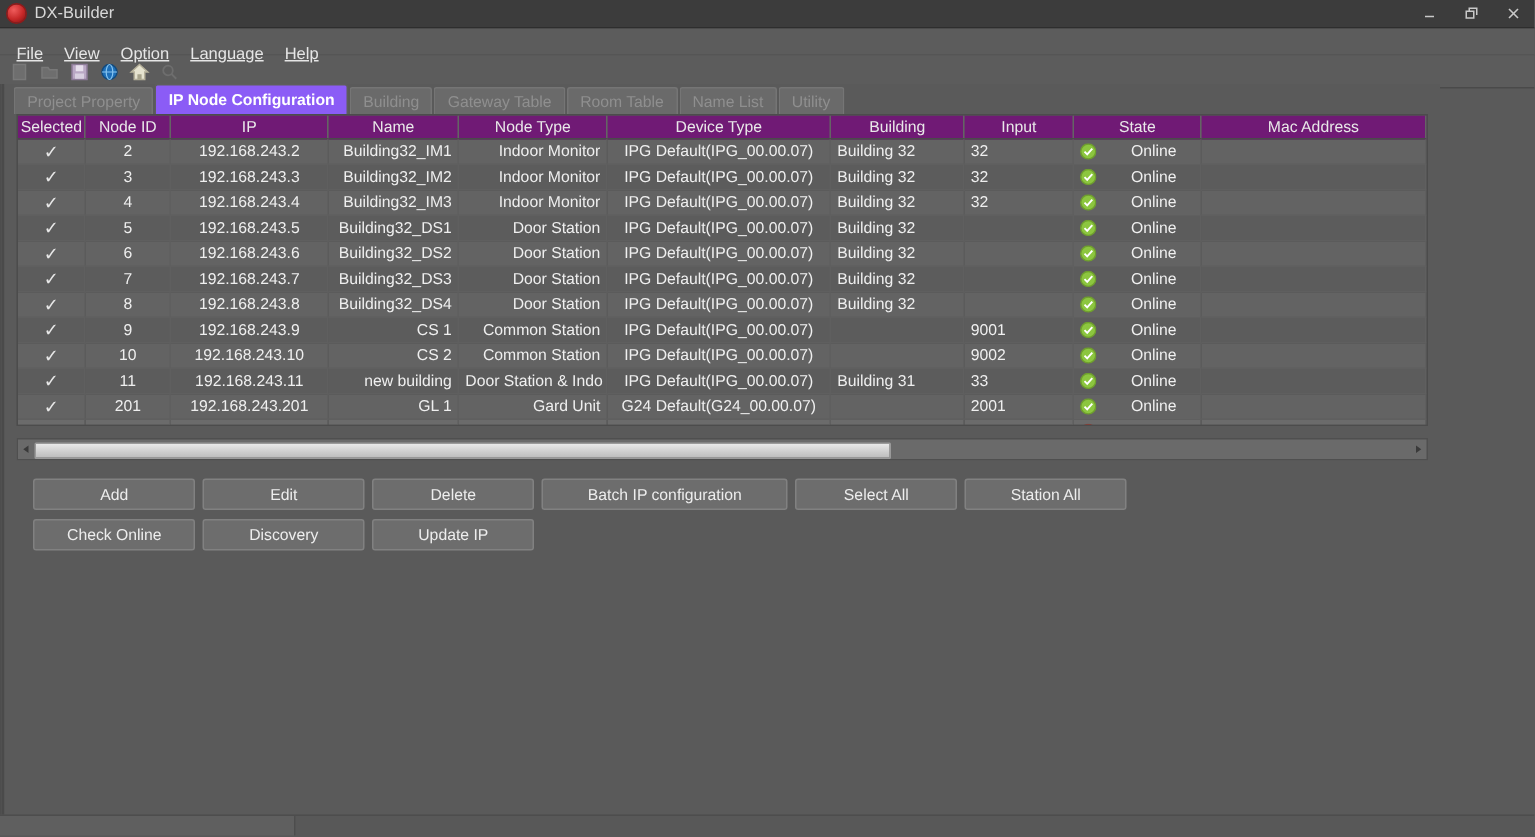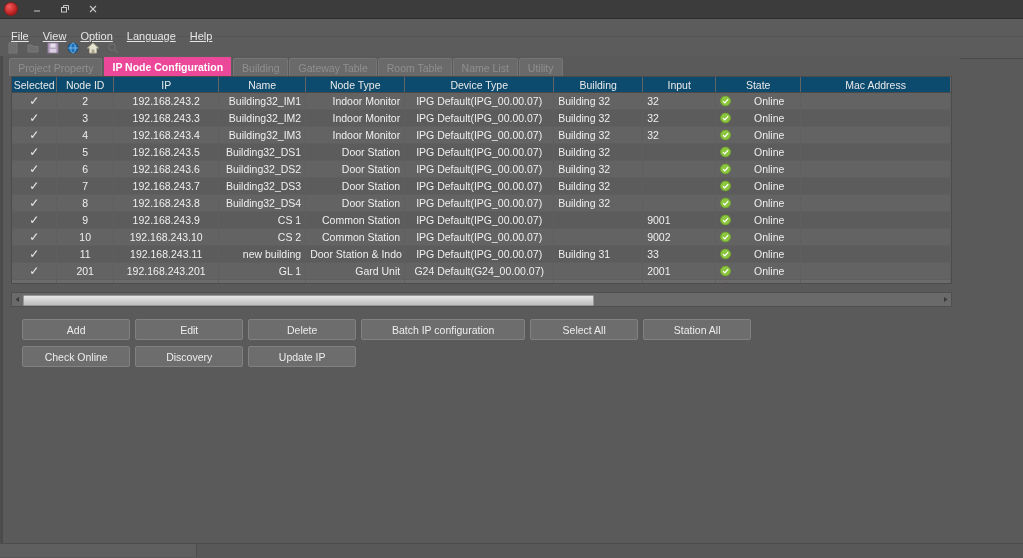--- a/index.html
+++ b/index.html
@@ -154,21 +154,21 @@
     margin-right: 1px;
     font-size: 10.5px;
     color: #8f8f8f;
     background: #6a6a6a;
     border: 1px solid #757575;
     border-bottom: none;
     border-radius: 2px 2px 0 0;
     white-space: nowrap;
   }
   .tab.active {
-    background: #ec4899;
+    background: #8b5cf6;
     color: #ffffff;
     border-color: #5e5e5e;
     height: 19px;
     font-weight: bold;
   }
 
   
   .table-wrap {
     margin: 0 8px 0 8px;
     border: 1px solid #4c4c4c;
@@ -177,21 +177,21 @@
     overflow: hidden;
     position: relative;
   }
   table.grid {
     border-collapse: collapse;
     width: 100%;
     table-layout: fixed;
     font-size: 10.5px;
   }
   table.grid th {
-    background: #0c4a6e;
+    background: #701a75;
     color: #e9e9e9;
     font-weight: normal;
     height: 15px;
     border-right: 1px solid #646464;
     border-bottom: 1px solid #4a4a4a;
     text-align: center;
     font-size: 10.5px;
     padding: 0;
   }
   table.grid td {
@@ -290,20 +290,21 @@
     width: 196px; height: 13px;
     background: #5f5f5f;
     border-right: 1px solid #4d4d4d;
   }
 </style>
 </head>
 <body>
 
 <div class="titlebar">
   <div class="app-icon"></div>
+  <div class="title-text">DX-Builder</div>
   <div class="win-btns">
     <div class="win-btn">
       <svg width="10" height="10" viewBox="0 0 10 10">
           <line x1="2" y1="7" x2="8" y2="7" stroke="#c9c9c9" stroke-width="1"></line>
         </svg>
     </div>
     <div class="win-btn">
       <svg width="10" height="10" viewBox="0 0 10 10">
         <rect x="1.5" y="3.5" width="5" height="4.5" fill="none" stroke="#c9c9c9" stroke-width="1"></rect>
         <polyline points="3.5,3.5 3.5,1.5 8.5,1.5 8.5,6" fill="none" stroke="#c9c9c9" stroke-width="1"></polyline>

